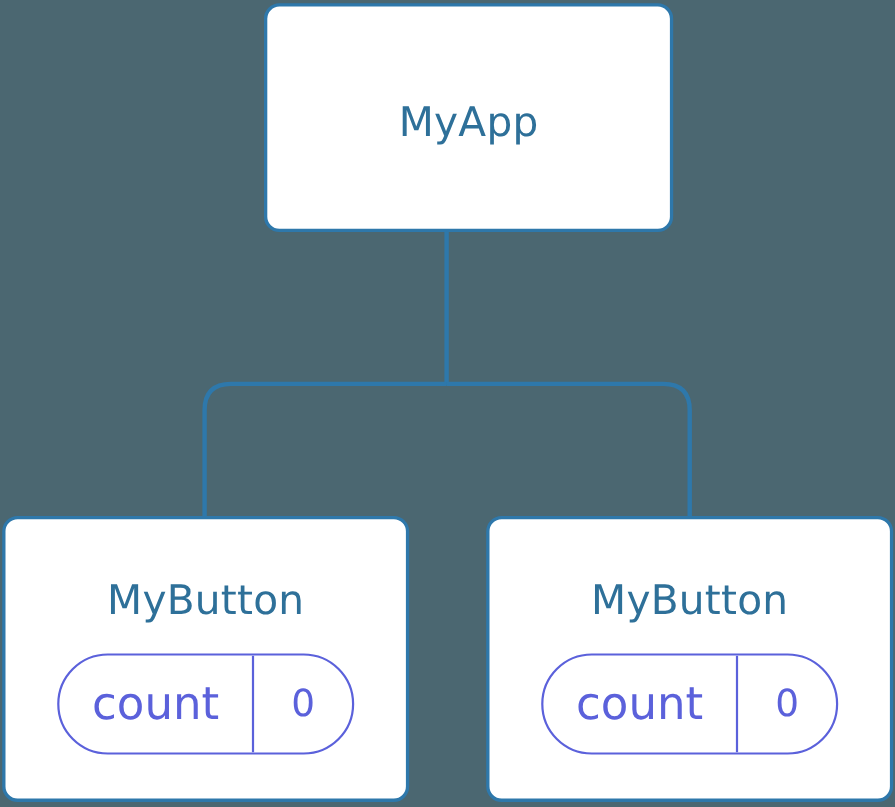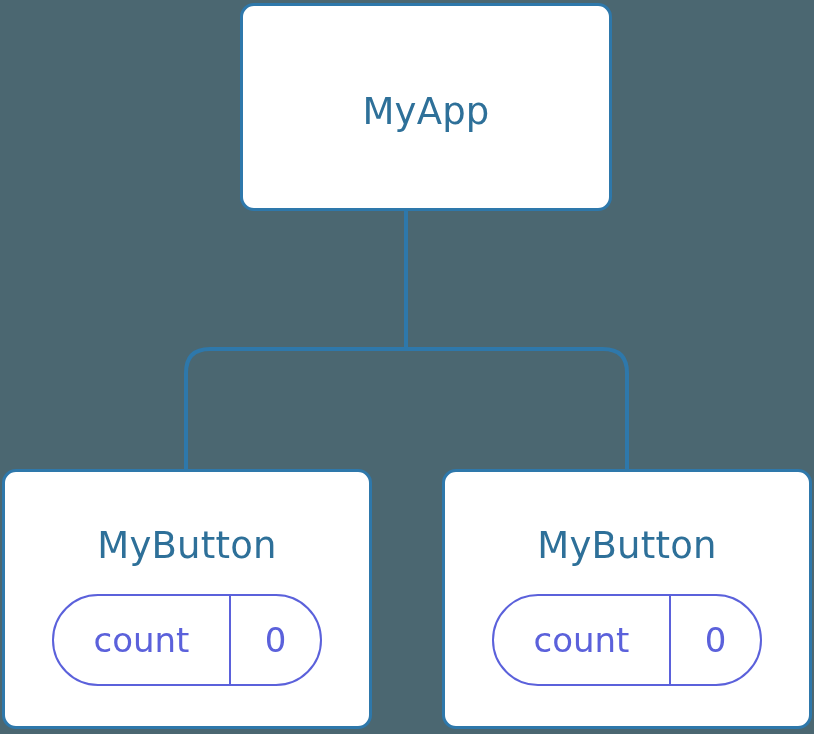--- a/index.html
+++ b/index.html
@@ -90,21 +90,21 @@
     box-sizing: border-box;
     background: #ffffff;
     overflow: hidden;
   }
   .state-key {
     display: flex;
     align-items: center;
     justify-content: center;
     width: 175px;
     color: #5b61db;
-    font-size: 34px;
+    font-size: 41px;
     box-sizing: border-box;
   }
   .state-divider {
     width: 2px;
     background: #5b61db;
     flex: 0 0 auto;
   }
   .state-value {
     display: flex;
     align-items: center;

